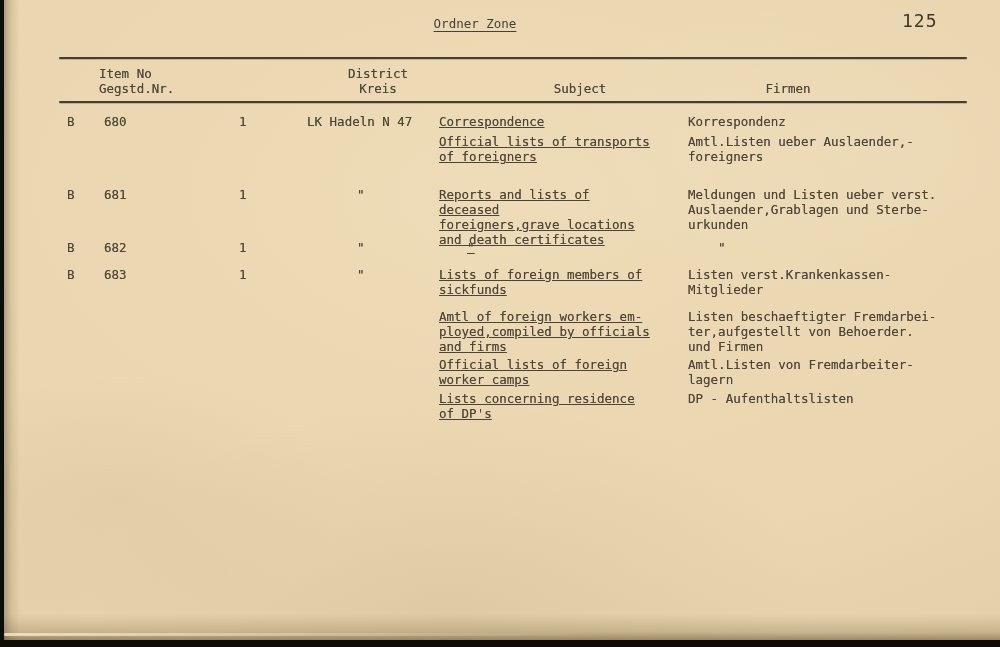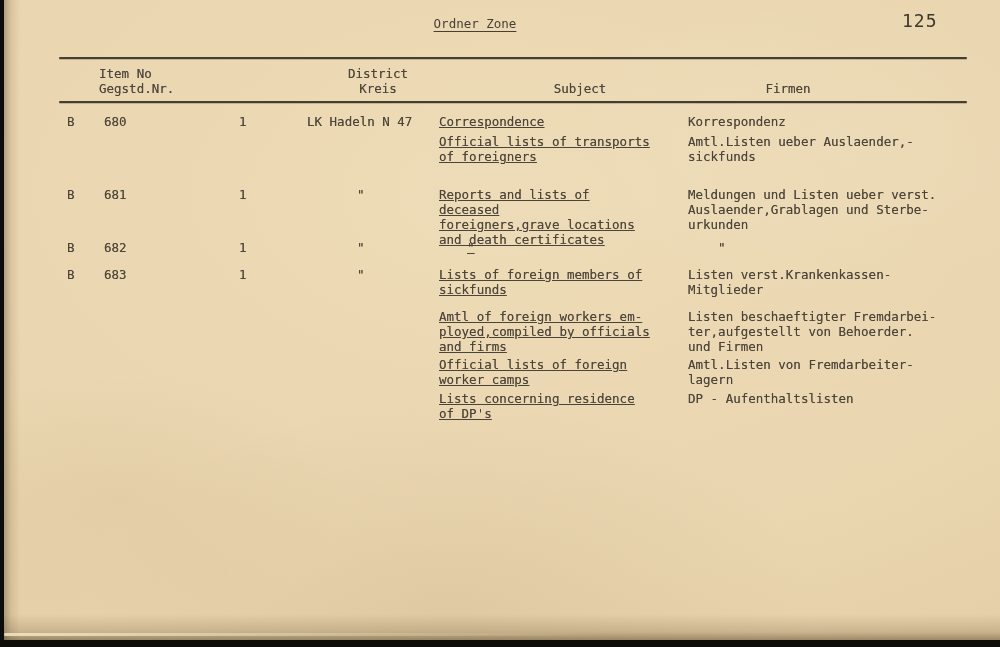--- a/index.html
+++ b/index.html
@@ -81,21 +81,21 @@
       <span class="cell c-district">LK Hadeln N 47</span>
     </div>
     <div class="entry" style="top:114px">
       <span class="cell c-subject">Correspondence</span>
       <span class="cell c-betreff">Korrespondenz</span>
     </div>
     <div class="entry" style="top:134px">
       <span class="cell c-subject">Official lists of transports
 of foreigners</span>
       <span class="cell c-betreff">Amtl.Listen ueber Auslaender,-
-sickfunds</span>
+foreigners</span>
     </div>
 
     <div class="row" style="top:187px">
       <span class="cell c-letter">B</span>
       <span class="cell c-item">681</span>
       <span class="cell c-folder">1</span>
       <span class="cell c-district ditto-d">"</span>
     </div>
     <div class="entry" style="top:187px">
       <span class="cell c-subject">Reports and lists of deceased

